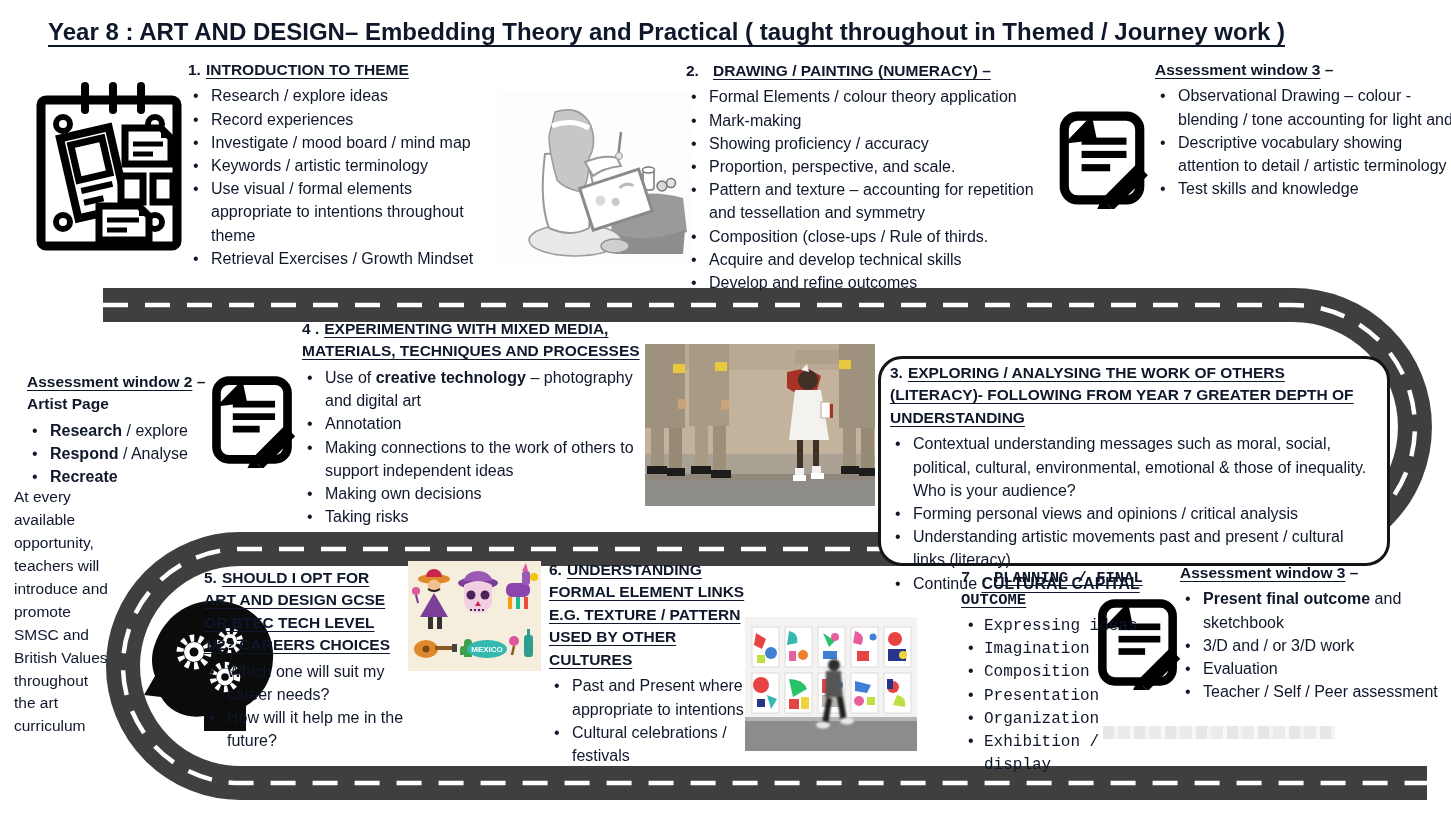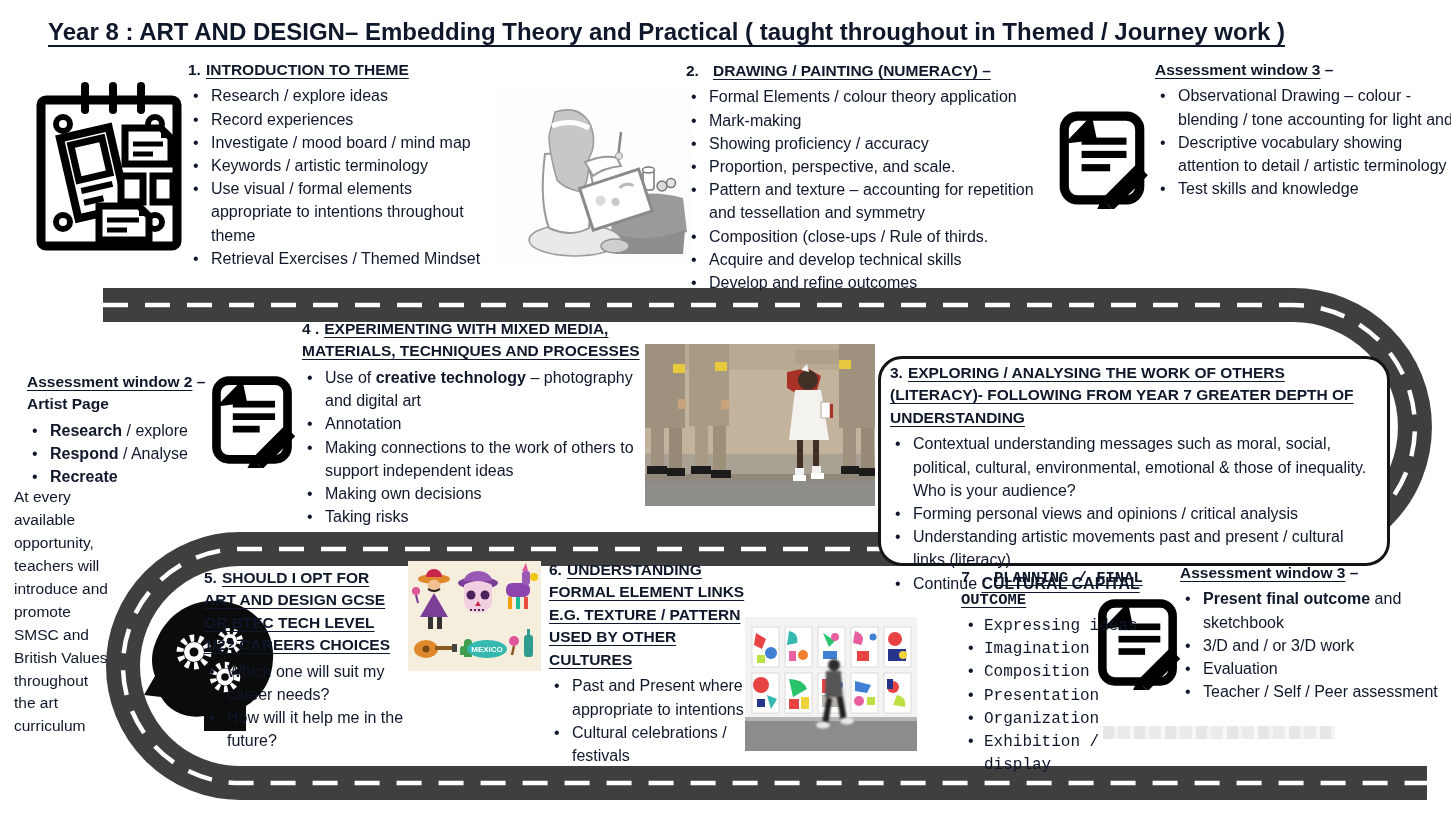--- a/index.html
+++ b/index.html
@@ -88,21 +88,21 @@
   </div>
 
   <div class="abs sec" style="left:188px;top:59px;width:302px;">
     <h3><span class="num">1.</span><span class="ht">INTRODUCTION TO THEME</span></h3>
     <ul class="bl">
         <li><span>Research / explore ideas</span></li>
         <li><span>Record experiences</span></li>
         <li><span>Investigate / mood board / mind map</span></li>
         <li><span>Keywords / artistic terminology</span></li>
         <li><span>Use visual / formal elements appropriate to intentions throughout theme</span></li>
-        <li><span>Retrieval Exercises / Themed Mindset</span></li>
+        <li><span>Retrieval Exercises / Growth Mindset</span></li>
       </ul>
   </div>
 
   <div class="abs imgbox" style="left:497px;top:92px;width:196px;height:172px;">
     <svg width="196" height="172" viewBox="0 0 196 172">
       <rect width="196" height="172" fill="#fdfdfd"></rect>
       <path d="M116 108 Q152 96 186 106 L190 140 Q150 154 114 144 Z" fill="#9a9a9a"></path>
       <path d="M120 142 L118 162 L186 162 L188 138 Q150 152 120 142 Z" fill="#8d8d8d"></path>
       <g stroke="#777" stroke-width="1.5" fill="#fff">
         <rect x="146" y="78" width="11" height="20" rx="3"></rect>

